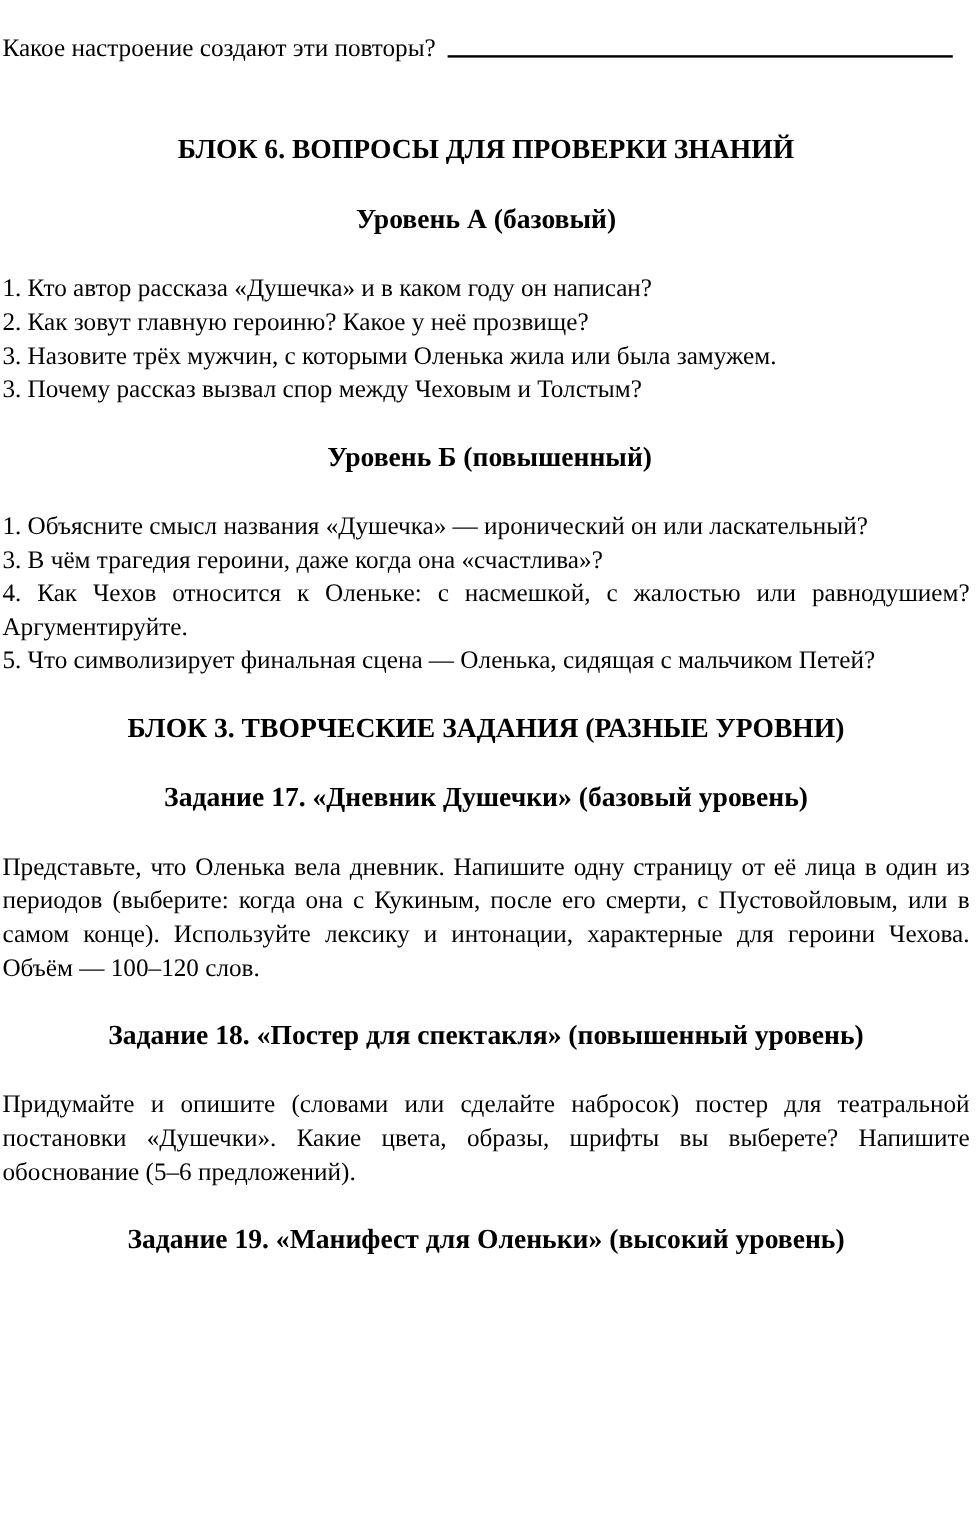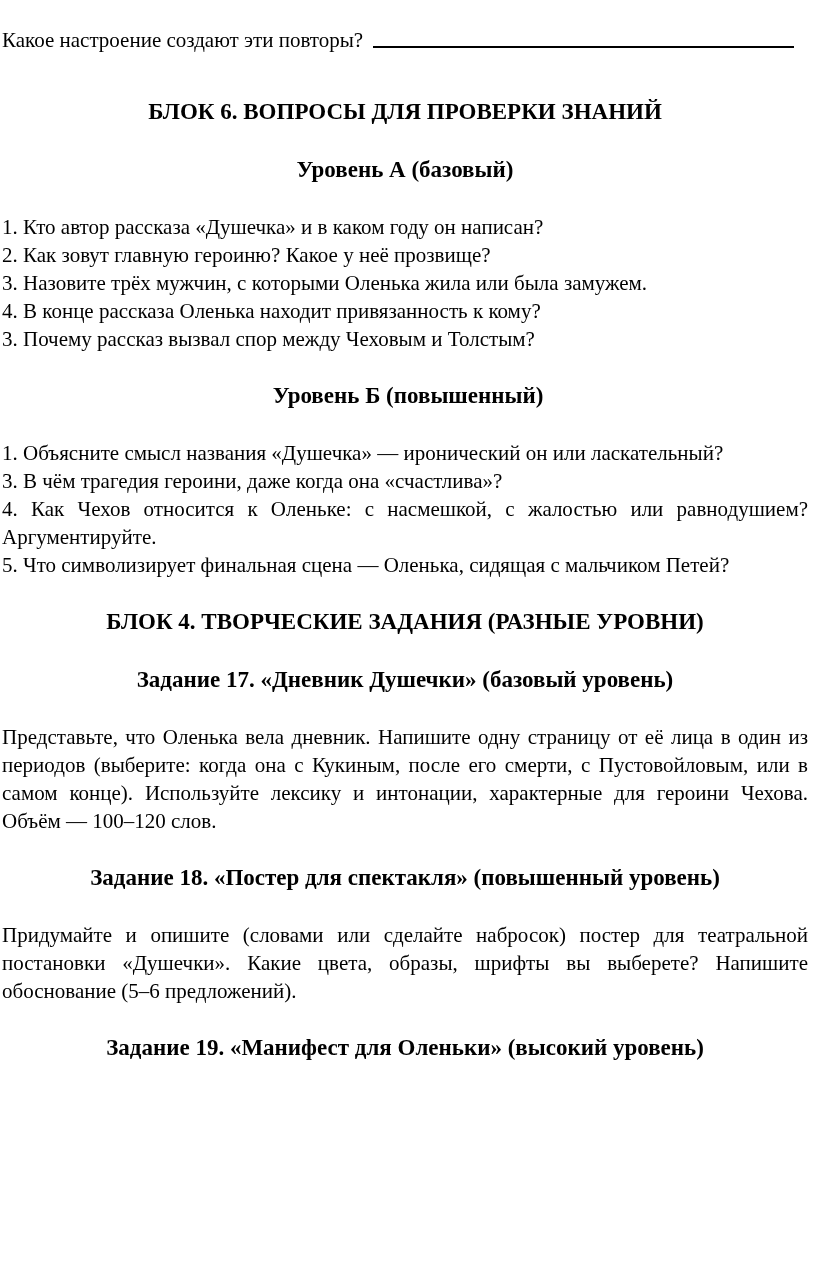--- a/index.html
+++ b/index.html
@@ -14,21 +14,21 @@
     color: #000000;
     box-sizing: border-box;
     padding: 26px 8px 0 2px;
     font-family: "Liberation Serif", "DejaVu Serif", serif;
     font-size: 21px;
     line-height: 28px;
   }
   .intro-row {
     display: flex;
     align-items: stretch;
-    margin-bottom: 43px;
+    margin-bottom: 56px;
   }
   .intro-row .intro-text {
     white-space: nowrap;
   }
   .blank-line {
     flex: 1;
     margin: 0 14px 6px 10px;
     border-bottom: 2px solid #000000;
   }
   h1.doc-heading, h2.doc-heading {
@@ -69,34 +69,33 @@
   </div>
 
   <h1 class="doc-heading">БЛОК 6. ВОПРОСЫ ДЛЯ ПРОВЕРКИ ЗНАНИЙ</h1>
 
   <h2 class="doc-heading">Уровень А (базовый)</h2>
 
   <div class="qlist">
     <p>1. Кто автор рассказа «Душечка» и в каком году он написан?</p>
     <p>2. Как зовут главную героиню? Какое у неё прозвище?</p>
     <p>3. Назовите трёх мужчин, с которыми Оленька жила или была замужем.</p>
-    <p>4. В конце рассказа Оленька находит привязанность к кому?</p>
     <p>3. Почему рассказ вызвал спор между Чеховым и Толстым?</p>
   </div>
 
   <h2 class="doc-heading indent-slight">Уровень Б (повышенный)</h2>
 
   <div class="qlist just">
     <p class="just">1. Объясните смысл названия «Душечка» — иронический он или ласкательный?</p>
     <p class="just">3. В чём трагедия героини, даже когда она «счастлива»?</p>
     <p class="just">4. Как Чехов относится к Оленьке: с насмешкой, с жалостью или равнодушием? Аргументируйте.</p>
     <p class="just">5. Что символизирует финальная сцена — Оленька, сидящая с мальчиком Петей?</p>
   </div>
 
-  <h1 class="doc-heading">БЛОК 4. ТВОРЧЕСКИЕ ЗАДАНИЯ (РАЗНЫЕ УРОВНИ)</h1>
+  <h1 class="doc-heading">БЛОК 3. ТВОРЧЕСКИЕ ЗАДАНИЯ (РАЗНЫЕ УРОВНИ)</h1>
 
   <h2 class="doc-heading">Задание 17. «Дневник Душечки» (базовый уровень)</h2>
   <p class="para just">Представьте, что Оленька вела дневник. Напишите одну страницу от её лица в один из периодов (выберите: когда она с Кукиным, после его смерти, с Пустовойловым, или в самом конце). Используйте лексику и интонации, характерные для героини Чехова. Объём — 100–120 слов.</p>
 
   <h2 class="doc-heading">Задание 18. «Постер для спектакля» (повышенный уровень)</h2>
   <p class="para just">Придумайте и опишите (словами или сделайте набросок) постер для театральной постановки «Душечки». Какие цвета, образы, шрифты вы выберете? Напишите обоснование (5–6 предложений).</p>
 
   <h2 class="doc-heading">Задание 19. «Манифест для Оленьки» (высокий уровень)</h2>
 
 </main>

